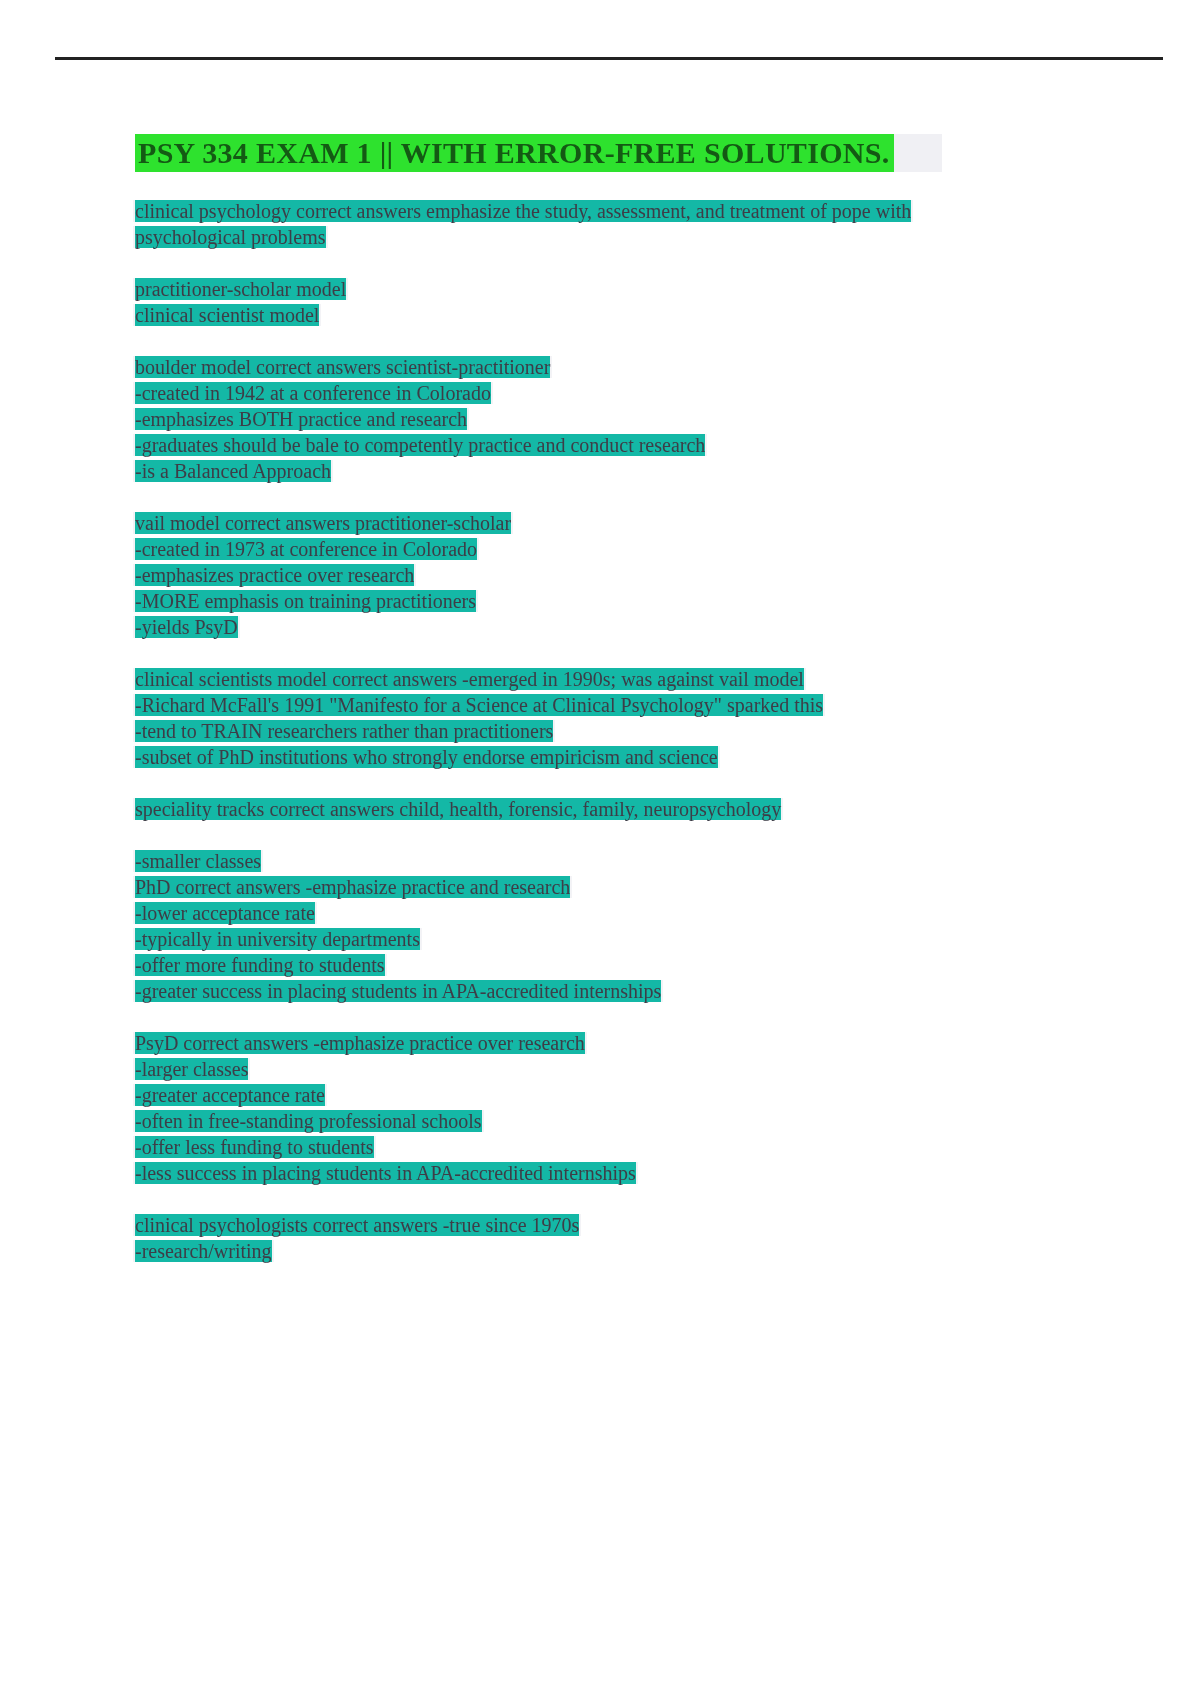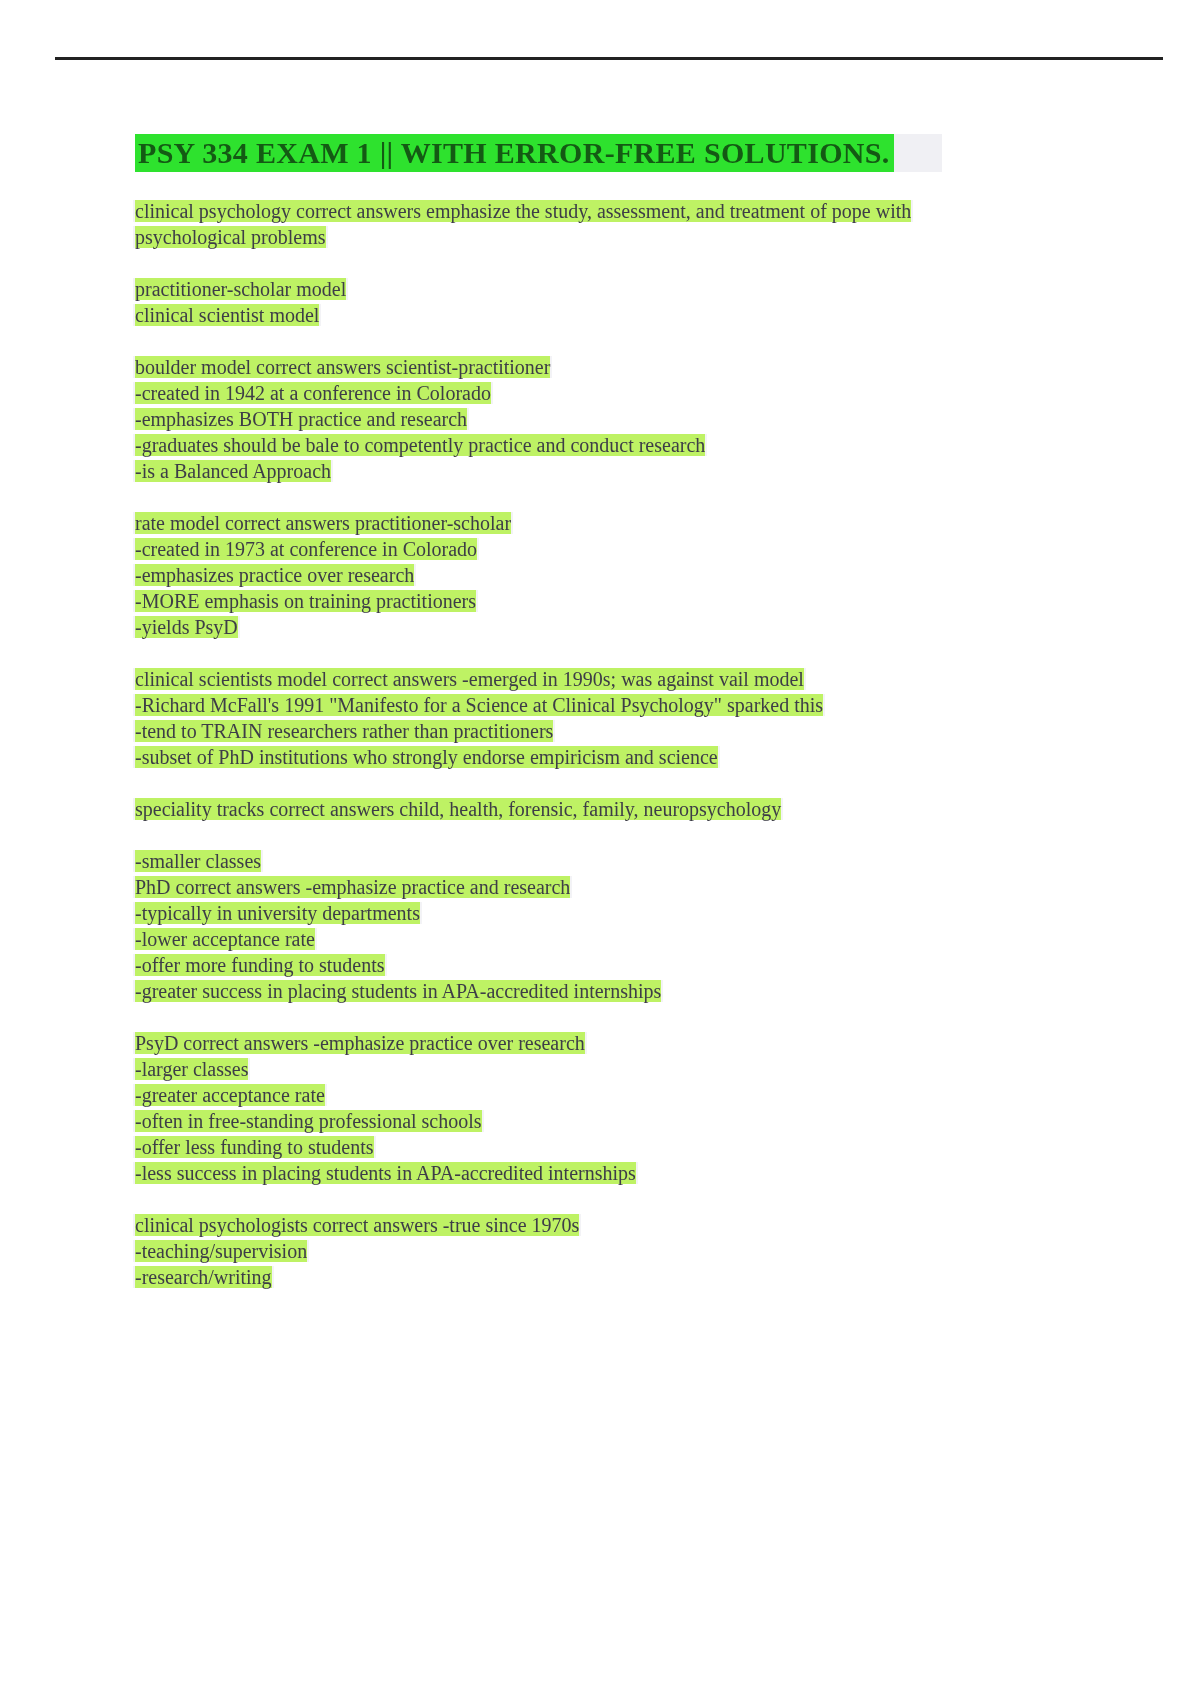--- a/index.html
+++ b/index.html
@@ -49,21 +49,21 @@
     left: 135px;
     top: 198px;
     width: 900px;
     font-size: 20px;
     line-height: 26px;
     color: #3d3d47;
   }
   .para { margin: 0 0 26px 0; }
   .line { min-height: 26px; }
   .hl {
-    background: #bef264;
+    background: #14b8a6;
     box-shadow: 2px 0 0 #f3f3f6, -2px 0 0 #f3f3f6;
   }
 </style>
 </head>
 <body>
 
 <div class="page">
 
   <div class="rule top"></div>
 
@@ -83,59 +83,58 @@
 
     <div class="para">
       <div class="line"><span class="hl">boulder model correct answers scientist-practitioner</span></div>
       <div class="line"><span class="hl">-created in 1942 at a conference in Colorado</span></div>
       <div class="line"><span class="hl">-emphasizes BOTH practice and research</span></div>
       <div class="line"><span class="hl">-graduates should be bale to competently practice and conduct research</span></div>
       <div class="line"><span class="hl">-is a Balanced Approach</span></div>
     </div>
 
     <div class="para">
-      <div class="line"><span class="hl">rate model correct answers practitioner-scholar</span></div>
+      <div class="line"><span class="hl">vail model correct answers practitioner-scholar</span></div>
       <div class="line"><span class="hl">-created in 1973 at conference in Colorado</span></div>
       <div class="line"><span class="hl">-emphasizes practice over research</span></div>
       <div class="line"><span class="hl">-MORE emphasis on training practitioners</span></div>
       <div class="line"><span class="hl">-yields PsyD</span></div>
     </div>
 
     <div class="para">
       <div class="line"><span class="hl">clinical scientists model correct answers -emerged in 1990s; was against vail model</span></div>
       <div class="line"><span class="hl">-Richard McFall's 1991 "Manifesto for a Science at Clinical Psychology" sparked this</span></div>
       <div class="line"><span class="hl">-tend to TRAIN researchers rather than practitioners</span></div>
       <div class="line"><span class="hl">-subset of PhD institutions who strongly endorse empiricism and science</span></div>
     </div>
 
     <div class="para">
       <div class="line"><span class="hl">speciality tracks correct answers child, health, forensic, family, neuropsychology</span></div>
     </div>
 
     <div class="para">
       <div class="line"><span class="hl">-smaller classes</span></div>
       <div class="line"><span class="hl">PhD correct answers -emphasize practice and research</span></div>
+      <div class="line"><span class="hl">-lower acceptance rate</span></div>
       <div class="line"><span class="hl">-typically in university departments</span></div>
-      <div class="line"><span class="hl">-lower acceptance rate</span></div>
       <div class="line"><span class="hl">-offer more funding to students</span></div>
       <div class="line"><span class="hl">-greater success in placing students in APA-accredited internships</span></div>
     </div>
 
     <div class="para">
       <div class="line"><span class="hl">PsyD correct answers -emphasize practice over research</span></div>
       <div class="line"><span class="hl">-larger classes</span></div>
       <div class="line"><span class="hl">-greater acceptance rate</span></div>
       <div class="line"><span class="hl">-often in free-standing professional schools</span></div>
       <div class="line"><span class="hl">-offer less funding to students</span></div>
       <div class="line"><span class="hl">-less success in placing students in APA-accredited internships</span></div>
     </div>
 
     <div class="para">
       <div class="line"><span class="hl">clinical psychologists correct answers -true since 1970s</span></div>
-      <div class="line"><span class="hl">-teaching/supervision</span></div>
       <div class="line"><span class="hl">-research/writing</span></div>
     </div>
 
   </div>
 
   <div class="rule bottom"></div>
 
 </div>
 
 </body></html>

